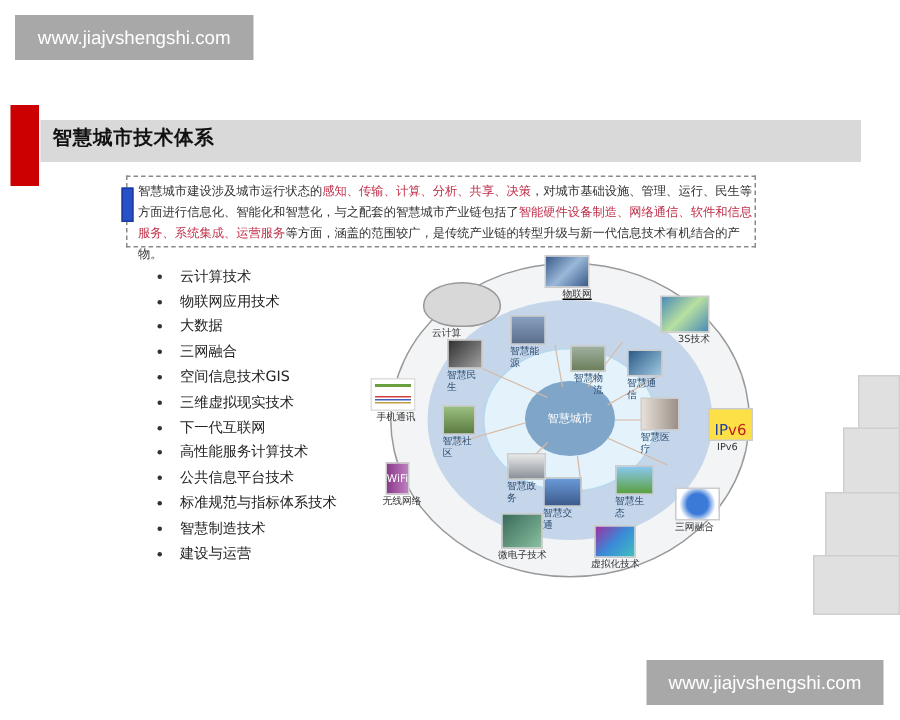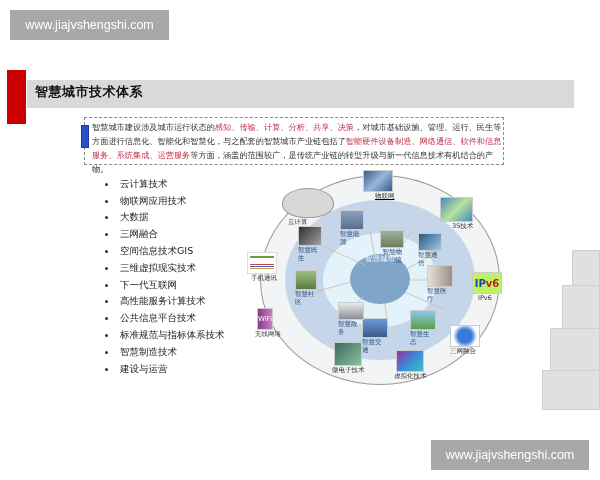--- a/index.html
+++ b/index.html
@@ -23,21 +23,21 @@
   .bullets li { font-size:9.5px; color:#222; height:16.8px; display:flex; align-items:center; }
   .bullets li .dot { width:3px; height:3px; background:#333; border-radius:50%; margin-right:12px; display:inline-block; }
   .diagram { position:absolute; left:240px; top:170px; width:280px; height:220px; }
   .ring-outer { position:absolute; left:20px; top:5px; width:240px; height:210px; border-radius:50%;
                 background:#f2f4f6; border:1px solid #999; }
   .ring-mid { position:absolute; left:45px; top:30px; width:190px; height:160px; border-radius:50%;
               background:#c5d6ea; }
   .ring-inner { position:absolute; left:82px; top:62px; width:116px; height:96px; border-radius:50%;
                 background:#e3f2fb; border:1px solid #b5d8ee; }
   .ring-core { position:absolute; left:110px; top:84px; width:60px; height:50px; border-radius:50%;
-               background:#7fa5c8; display:flex; align-items:flex-start; justify-content:center; }
+               background:#7fa5c8; display:flex; align-items:center; justify-content:center; }
   .core-label { font-size:7.5px; color:#fff; }
   .node { position:absolute; }
   .thumb { width:30px; height:22px; border:1px solid #ccc; }
   .nlabel { font-size:6.5px; color:#333; line-height:8px; }
   .inlabel { font-size:6.5px; color:#2a4c70; line-height:8px; width:22px; }
   .cloud { width:52px; height:30px; background:#d8d8d8; border-radius:50% 50% 45% 45%; border:1px solid #999; }
   .buildings { position:absolute; right:0; top:250px; width:60px; height:160px; }
   .cube { position:absolute; background:#e0e0e0; border:1px solid #cfcfcf; }
 </style>
 </head>
@@ -135,21 +135,21 @@
   </div>
   <div class="node" style="left:123px;top:0px;text-decoration:underline;">
     <div class="thumb" style="background:linear-gradient(135deg,#3a5a8a,#9ab8d8,#3a5a8a);"></div>
     <div class="nlabel" style="margin-left:12px;">物联网</div>
   </div>
   <div class="node" style="left:200px;top:27px;">
     <div class="thumb" style="width:33px;height:25px;background:linear-gradient(135deg,#4a8ab8,#b8e0a0,#4a8ab8);"></div>
     <div class="nlabel" style="margin-left:12px;">3S技术</div>
   </div>
   <div class="node" style="left:232px;top:102px;">
-    <div class="thumb" style="background:#bef264;display:flex;align-items:center;justify-content:center;font-size:10px;font-weight:bold;color:#2040a0;">IP<span style="color:#c02020;">v6</span></div>
+    <div class="thumb" style="background:#fde047;display:flex;align-items:flex-end;justify-content:center;font-size:10px;font-weight:normal;color:#2040a0;">IP<span style="color:#c02020;">v6</span></div>
     <div class="nlabel" style="margin-left:6px;">IPv6</div>
   </div>
   <div class="node" style="left:210px;top:155px;">
     <div class="thumb" style="background:radial-gradient(circle,#3a7ad8 40%,#fff 70%);"></div>
     <div class="nlabel" style="margin-left:0px;">三网融合</div>
   </div>
   <div class="node" style="left:156px;top:180px;">
     <div class="thumb" style="width:28px;height:22px;background:linear-gradient(135deg,#a030a0,#3a8ad8,#40c0c0);"></div>
     <div class="nlabel" style="margin-left:-2px;text-align:right;">虚拟化技术</div>
   </div>

